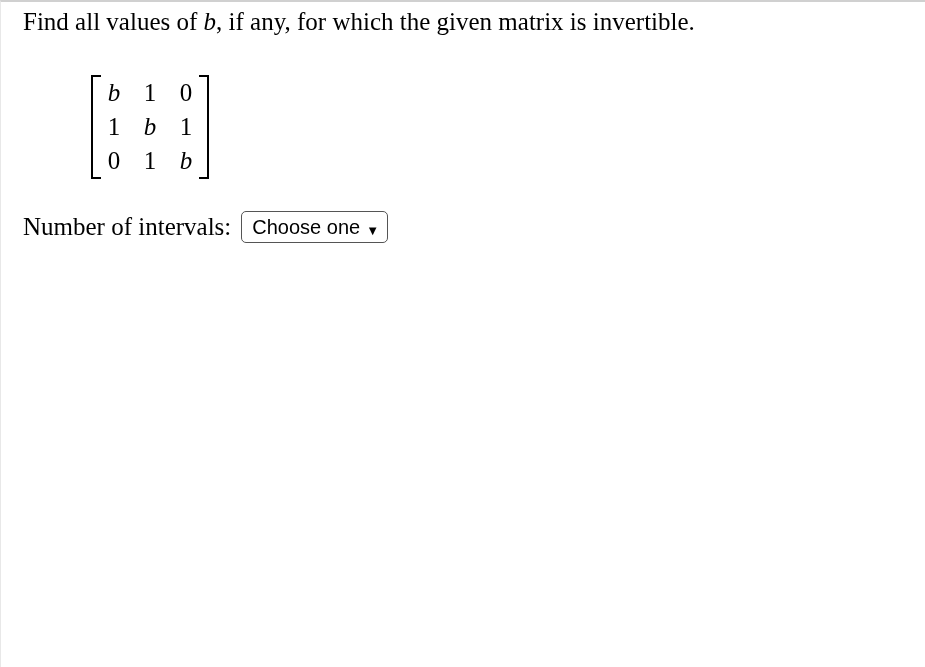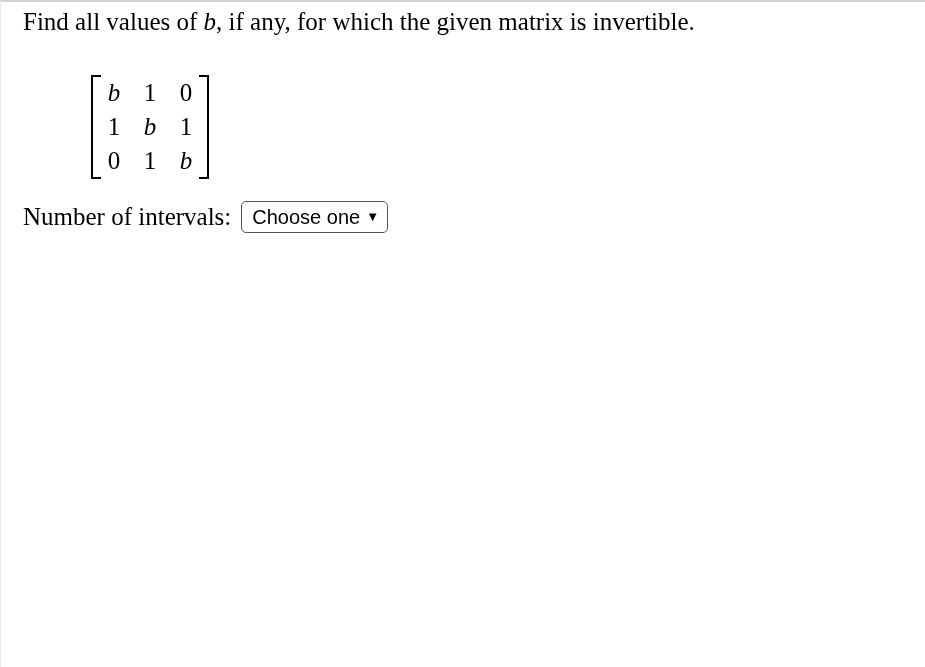--- a/index.html
+++ b/index.html
@@ -69,35 +69,35 @@
   }
   .matrix-grid span {
     min-width: 14px;
     text-align: center;
   }
   .instruction {
     margin-top: 46px;
     font-size: 25px;
   }
   .input-row {
-    margin-top: 22px;
+    margin-top: 32px;
     font-size: 25px;
     display: flex;
     align-items: center;
     gap: 10px;
   }
   .dropdown {
     font-family: Arial, Helvetica, sans-serif;
     font-size: 20px;
     border: 1px solid #555;
     border-radius: 5px;
     padding: 3px 8px 3px 10px;
     background: #fff;
     display: inline-flex;
-    align-items: center;
+    align-items: flex-end;
     gap: 6px;
     cursor: pointer;
     line-height: 1.2;
   }
   .dropdown .caret {
     font-size: 13px;
   }
 </style>
 </head>
 <body>

